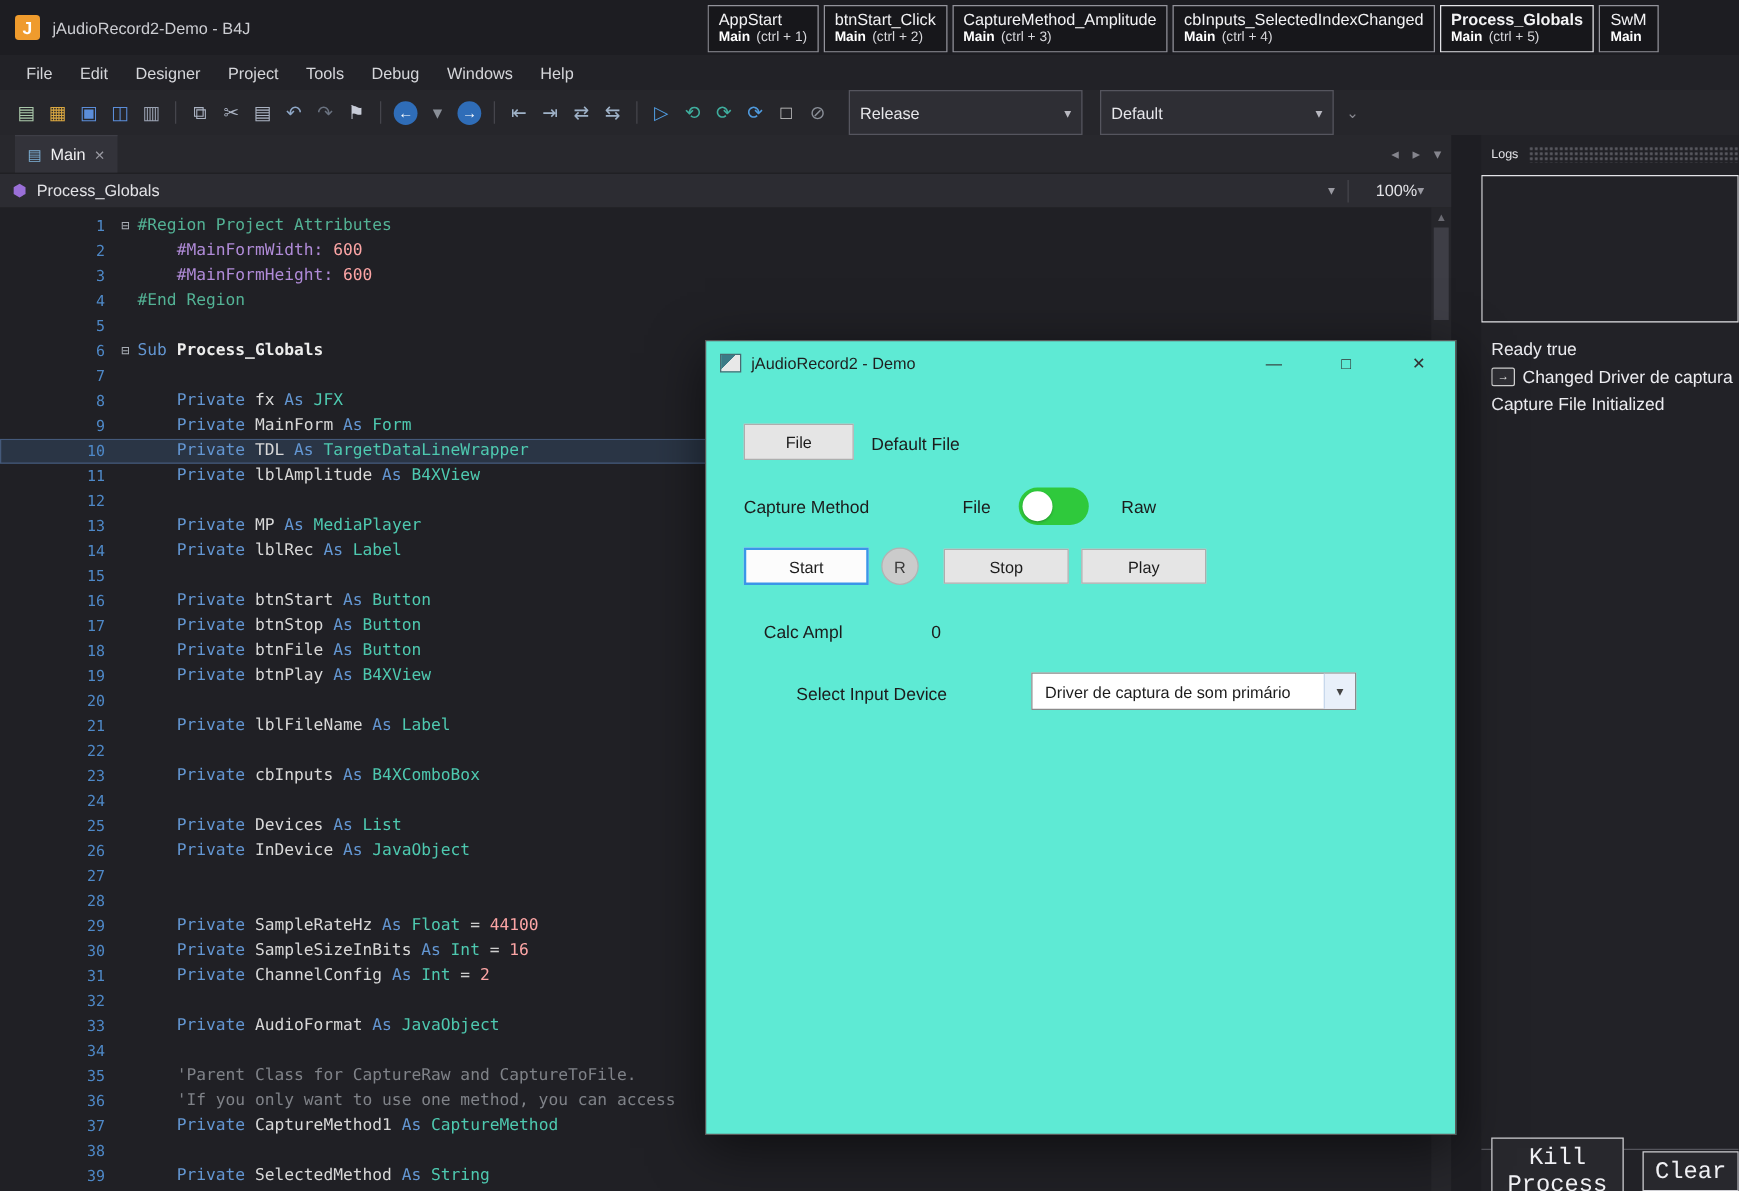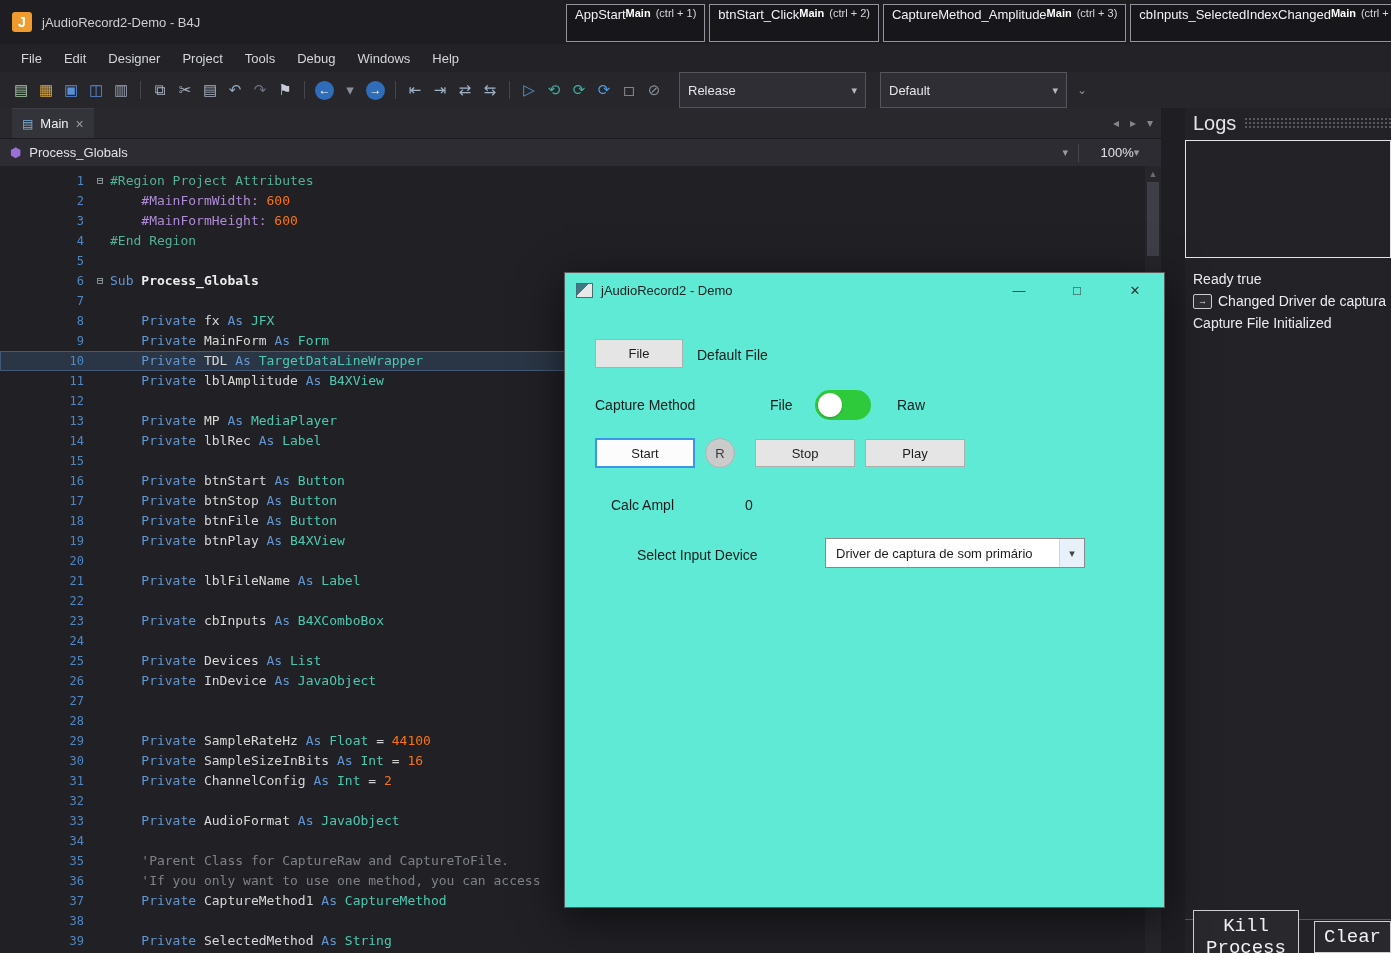--- a/index.html
+++ b/index.html
@@ -4,21 +4,21 @@
 <style>
   html,body{margin:0;padding:0;}
   body{width:1391px;height:953px;overflow:hidden;background:#222227;font-family:"Liberation Sans",sans-serif;}
   .app{position:relative;width:1391px;height:953px;}
 
   
   .titlebar{height:44px;background:#1d1d22;position:relative;display:flex;align-items:center;}
   .logo{width:20px;height:20px;margin-left:12px;border-radius:3px;background:#ef9b2d;color:#fff;font-weight:bold;font-size:14px;display:flex;align-items:center;justify-content:center;flex:none;}
   .win-title{margin-left:10px;color:#cdced3;font-size:13px;white-space:nowrap;}
   .nav-tabs{position:absolute;left:566px;top:4px;right:0;height:38px;display:flex;gap:4px;overflow:hidden;}
-  .nav-tab{border:1px solid #93939b;background:#17171b;padding:2px 8px 3px;display:flex;justify-content:center;white-space:nowrap;flex:none;box-sizing:border-box;}
+  .nav-tab{border:1px solid #93939b;background:#17171b;padding:2px 8px 3px;display:flex;flex-direction:column;justify-content:center;white-space:nowrap;flex:none;box-sizing:border-box;}
   .nav-tab.active{border-color:#e4e4e8;}
   .nt-title{color:#f2f2f4;font-size:13px;line-height:16px;}
   .nav-tab.active .nt-title{font-weight:bold;}
   .nt-sub{font-size:11px;line-height:13px;color:#d8d8dc;}
   .nt-sub b{color:#ffffff;margin-right:5px;}
 
   
   .menubar{height:28px;background:#222227;display:flex;align-items:center;padding-left:10px;}
   .menu-item{color:#d5d6da;font-size:13px;padding:4px 11px;cursor:default;}
 
@@ -52,33 +52,33 @@
   .zoom{width:66px;display:flex;align-items:center;justify-content:center;padding:0 8px;color:#e2e2e6;font-size:13px;}
   .zoom .dd{color:#9a9aa2;font-size:11px;}
 
   
   .code{position:absolute;top:58px;left:0;right:16px;bottom:0;background:#202025;padding-top:5px;font-family:"DejaVu Sans Mono",monospace;font-size:13px;overflow:hidden;}
   .code-line{position:relative;height:20px;line-height:20px;padding-left:110px;white-space:pre;}
   .code-line.current{background:#2a3545;box-shadow:inset 0 0 0 1px #44597a;}
   .ln{position:absolute;left:0;top:0;width:84px;text-align:right;color:#4e88c7;font-size:12px;}
   .fold{position:absolute;left:97px;top:0;color:#a8adb5;font-size:11px;}
   .tk-kw{color:#6396d2;} .tk-type{color:#4ec9b0;} .tk-id{color:#d8d8d8;}
-  .tk-num{color:#f97316;} .tk-cm{color:#7f8288;} .tk-region{color:#53b295;}
+  .tk-num{color:#fca5a5;} .tk-cm{color:#7f8288;} .tk-region{color:#53b295;}
   .tk-attr{color:#b08bd8;} .tk-sub{color:#ececec;font-weight:bold;} .tk-op{color:#cfcfcf;}
 
   .vscroll{position:absolute;top:58px;right:0;width:16px;bottom:0;background:#26262b;}
   .vs-up{display:block;text-align:center;color:#6a6a72;font-size:9px;padding-top:3px;}
   .vs-thumb{position:absolute;top:16px;left:2px;width:12px;height:74px;background:#3e3e46;}
 
   .splitter{width:24px;background:#1e1e23;flex:none;}
 
   
   .logs-col{flex:1;position:relative;background:#222227;overflow:hidden;}
   .logs-header{height:30px;display:flex;align-items:center;padding-left:8px;}
-  .logs-title{color:#e4e4e8;font-size:20px;}
+  .logs-title{color:#e4e4e8;font-size:10px;}
   .logs-dots{flex:1;height:13px;margin-left:8px;background-image:radial-gradient(#57575e 1px,transparent 1.4px);background-size:4px 4px;}
   .logs-box{height:118px;margin-top:2px;border:1px solid #e4e4e8;box-sizing:border-box;}
   .logs-entries{padding:10px 0 0 8px;}
   .log-entry{display:flex;align-items:center;height:22px;color:#ececf0;font-size:14px;white-space:nowrap;overflow:hidden;}
   .log-icon{width:17px;height:13px;border:1px solid #cfcfcf;background:#2e2e33;color:#e8e8e8;font-size:9px;line-height:13px;text-align:center;margin-right:6px;flex:none;border-radius:2px;}
   .logs-footer{position:absolute;left:0;right:0;bottom:0;height:33px;border-top:1px solid #55555c;display:flex;align-items:center;padding-left:8px;gap:15px;}
   .dk-btn{background:#28282d;border:1px solid #cfcfd4;color:#f0f0f4;font-size:19px;font-family:Liberation Mono, monospace;padding:4px 9px;cursor:default;}
 
   
   .app-window{position:absolute;left:564px;top:272px;width:601px;height:636px;background:#5eead4;border:1px solid #5a5a5a;box-shadow:0 10px 40px rgba(0,0,0,.55);z-index:20;box-sizing:border-box;}

